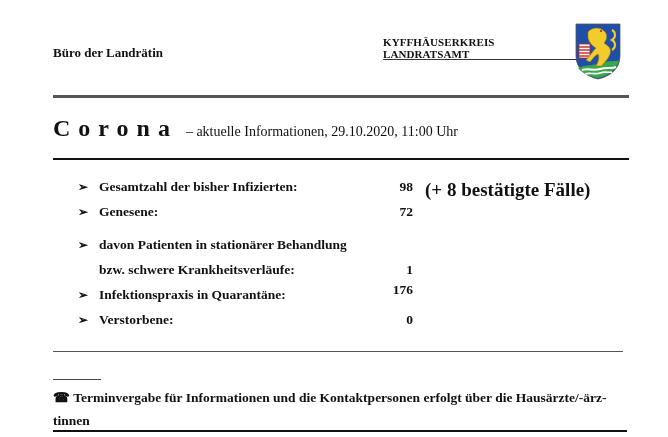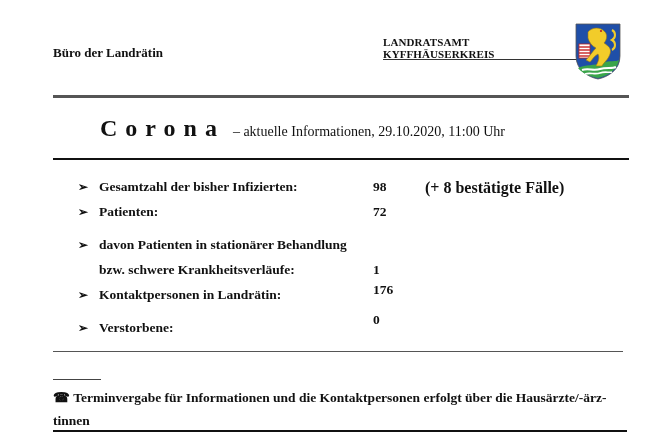--- a/index.html
+++ b/index.html
@@ -13,39 +13,39 @@
     #office { left: 53px; top: 45px; font-size: 13px; font-weight: bold; }
     #agency { left: 383px; top: 36px; font-size: 11px; font-weight: bold; line-height: 12px; letter-spacing: 0.1px; }
     #agency-line { left: 383px; top: 59px; width: 222px; height: 1px; background: #333; }
     #crest { left: 574px; top: 22px; width: 48px; height: 58px; }
     .rule { position: absolute; left: 53px; height: 3px; }
     #rule1 { top: 95px; width: 576px; background: #555; height: 3px; }
     #rule2 { top: 158px; width: 576px; background: #111; height: 2px; }
     #rule3 { top: 351px; width: 570px; background: #555; height: 1px; }
     #rule4 { left: 53px; top: 379px; width: 48px; height: 1px; background: #444; }
     #rule5 { top: 430px; width: 574px; background: #111; height: 2px; }
-    #title { left: 53px; top: 115px; white-space: nowrap; margin-left: 47px; }
+    #title { left: 53px; top: 115px; white-space: nowrap; }
     #title .big { font-size: 24px; font-weight: bold; letter-spacing: 8px; }
     #title .sub { font-size: 14px; margin-left: 4px; }
     .row { position: absolute; left: 78px; font-size: 13.5px; font-weight: bold; white-space: nowrap; text-decoration: underline; }
     .row .arr { display: inline-block; width: 21px; font-size: 12px; }
     .row .lbl { display: inline-block; }
-    .val { position: absolute; font-size: 13.5px; font-weight: bold; width: 40px; }
-    .extra { position: absolute; font-size: 16px; font-weight: bold; text-align: center; }
+    .val { position: absolute; font-size: 13.5px; font-weight: bold; text-align: right; width: 40px; }
+    .extra { position: absolute; font-size: 19px; font-weight: bold; text-align: center; }
     #footer { left: 53px; top: 386px; font-size: 13.5px; line-height: 23px; width: 580px; }
     #footer .n { font-weight: bold; }
   </style>
 </head>
 <body>
 
 <div class="abs" id="office">Büro der Landrätin</div>
 
 <div class="abs" id="agency">
+  <div>KYFFHÄUSERKREIS</div>
   <div>LANDRATSAMT</div>
-  <div>KYFFHÄUSERKREIS</div>
 </div>
 <div class="abs" id="agency-line"></div>
 
 <div class="abs" id="crest">
   <svg width="48" height="58" viewBox="0 0 48 58">
     <path d="M2 2 H46 V34 C46 48 34 55 24 57 C14 55 2 48 2 34 Z" fill="#1f4fa8" stroke="#555" stroke-width="0.8"></path>
     <path d="M4 46 C12 42 20 44 28 41 C36 38 42 40 45 38 C43 48 34 54 24 56 C14 54 7 50 4 46 Z" fill="#3aa54a"></path>
     <path d="M8 48 C14 46 20 49 26 47 C32 45 38 47 42 45" stroke="#fff" stroke-width="2" fill="none"></path>
     <path d="M11 52 C16 50 21 53 26 51 C31 49 35 51 38 50" stroke="#fff" stroke-width="1.6" fill="none"></path>
     <rect x="5" y="22" width="11" height="14" fill="#fff" stroke="#b22" stroke-width="0.8"></rect>
@@ -65,38 +65,38 @@
 
 <div class="rule" id="rule2"></div>
 
 <div class="row" style="top:179px">
   <span class="arr">➢</span><span class="lbl">Gesamtzahl der bisher Infizierten:</span>
 </div>
 <div class="val" style="left:373px; top:179px">98</div>
 <div class="extra" style="left:425px; top:179px">(+ 8 bestätigte Fälle)</div>
 
 <div class="row" style="top:204px">
-  <span class="arr">➢</span><span class="lbl">Patienten:</span>
+  <span class="arr">➢</span><span class="lbl">Genesene:</span>
 </div>
 <div class="val" style="left:373px; top:204px">72</div>
 
 <div class="row" style="top:237px">
   <span class="arr">➢</span><span class="lbl">davon Patienten in stationärer Behandlung</span>
 </div>
 <div class="row" style="top:262px">
   <span class="arr"></span><span class="lbl">bzw. schwere Krankheitsverläufe:</span>
 </div>
 <div class="val" style="left:373px; top:262px">1</div>
 
 <div class="row" style="top:287px">
-  <span class="arr">➢</span><span class="lbl">Kontaktpersonen in Landrätin:</span>
+  <span class="arr">➢</span><span class="lbl">Infektionspraxis in Quarantäne:</span>
 </div>
 <div class="val" style="left:373px; top:282px">176</div>
 
-<div class="row" style="top:320px">
+<div class="row" style="top:312px">
   <span class="arr">➢</span><span class="lbl">Verstorbene:</span>
 </div>
 <div class="val" style="left:373px; top:312px">0</div>
 
 <div class="rule" id="rule3"></div>
 <div class="abs" id="rule4"></div>
 
 <div class="abs" id="footer">
   <span class="b">☎</span>
   <span class="b">Terminvergabe für Informationen</span><span class="n"> und </span><span class="b">die Kontaktpersonen</span><span class="n"> erfolgt über die </span><span class="b">Hausärzte/-ärz-</span><br>

